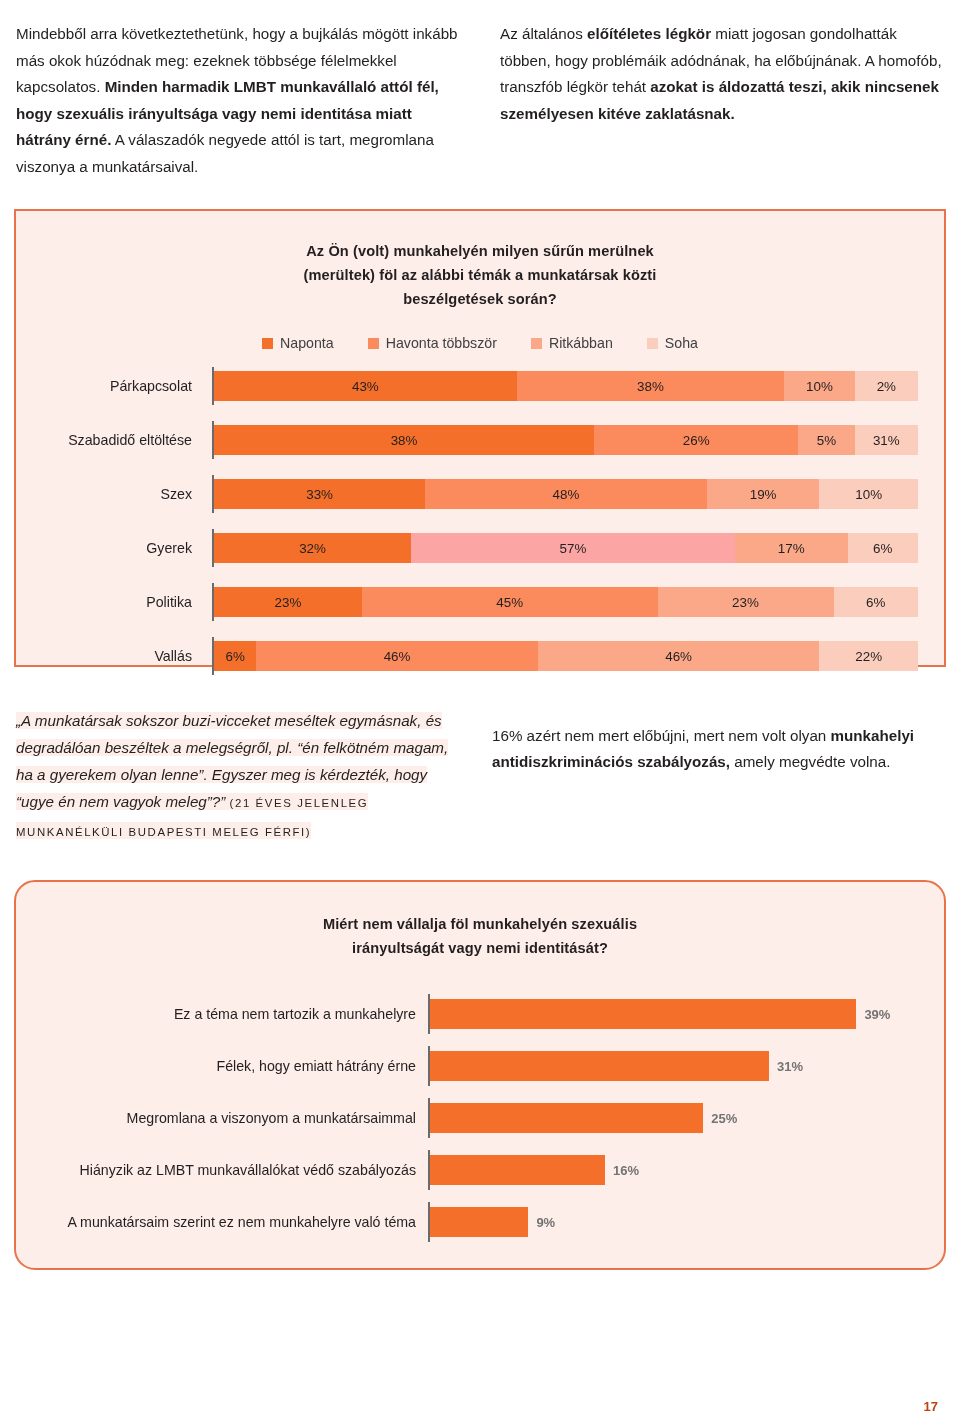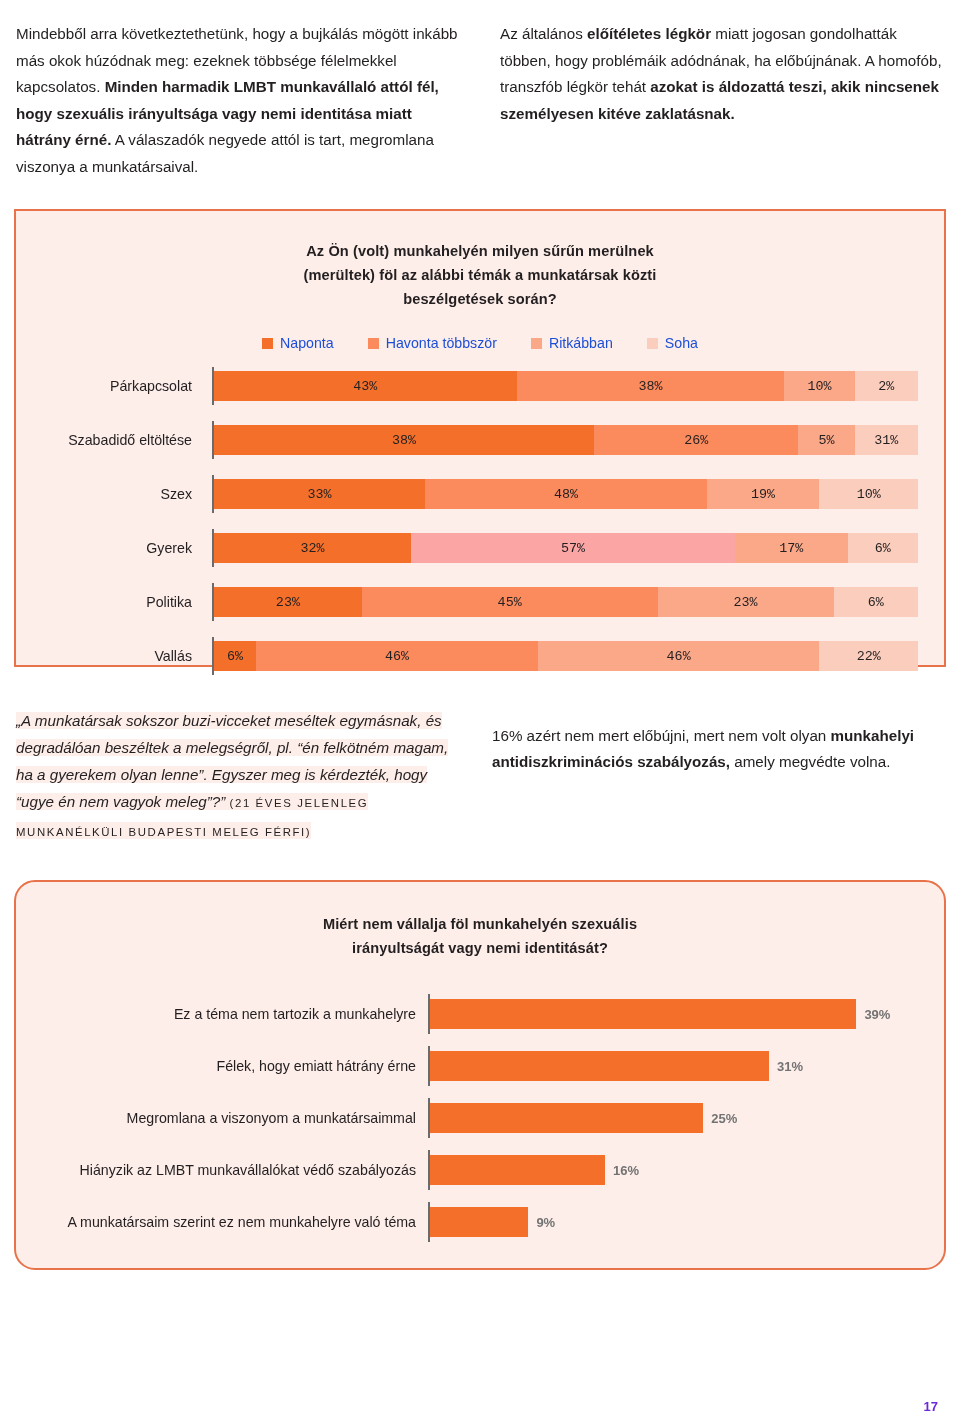--- a/index.html
+++ b/index.html
@@ -48,21 +48,21 @@
 
   
   .legend{
     display:flex;
     justify-content:center;
     align-items:center;
     gap:34px;
     margin-top:24px;
     margin-bottom:16px;
     font-size:14.2px;
-    color:#1d4ed8;
+    color:#404040;
   }
   .legend-item{ display:flex; align-items:center; gap:7px; }
   .legend-swatch{ width:11px; height:11px; display:inline-block; }
 
   
   .stack-wrap{ margin-top:8px; }
   .stack-row{
     display:flex;
     align-items:center;
     height:38px;
@@ -90,21 +90,20 @@
     position:relative;
   }
   .seg{
     display:flex;
     align-items:center;
     justify-content:center;
     font-size:13.4px;
     color:#231f20;
     overflow:visible;
     white-space:nowrap;
-    font-family:Liberation Mono, monospace;
   }
 
   
   .quote-band{
     display:flex;
     gap:40px;
     padding: 40px 32px 0 16px;
   }
   .quote{
     width:444px;
@@ -158,21 +157,21 @@
     font-weight:bold;
   }
 
   
   .page-num{
     position:absolute;
     right:22px;
     bottom:10px;
     font-size:13px;
     font-weight:700;
-    color:#6d28d9;
+    color:#c2410c;
   }
 </style>
 </head>
 <body>
 
 <div class="top-cols">
   <div class="col">
     <p class="body-text" id="left-para"><span>Mindebből arra következtethetünk, hogy a bujkálás mögött inkább más okok húzódnak meg: ezeknek többsége félelmekkel kapcsolatos. </span><b>Minden harmadik LMBT munkavállaló attól fél, hogy szexuális irányultsága vagy nemi identitása miatt hátrány érné.</b><span> A válaszadók negyede attól is tart, megromlana viszonya a munkatársaival.</span></p>
   </div>
   <div class="col">

